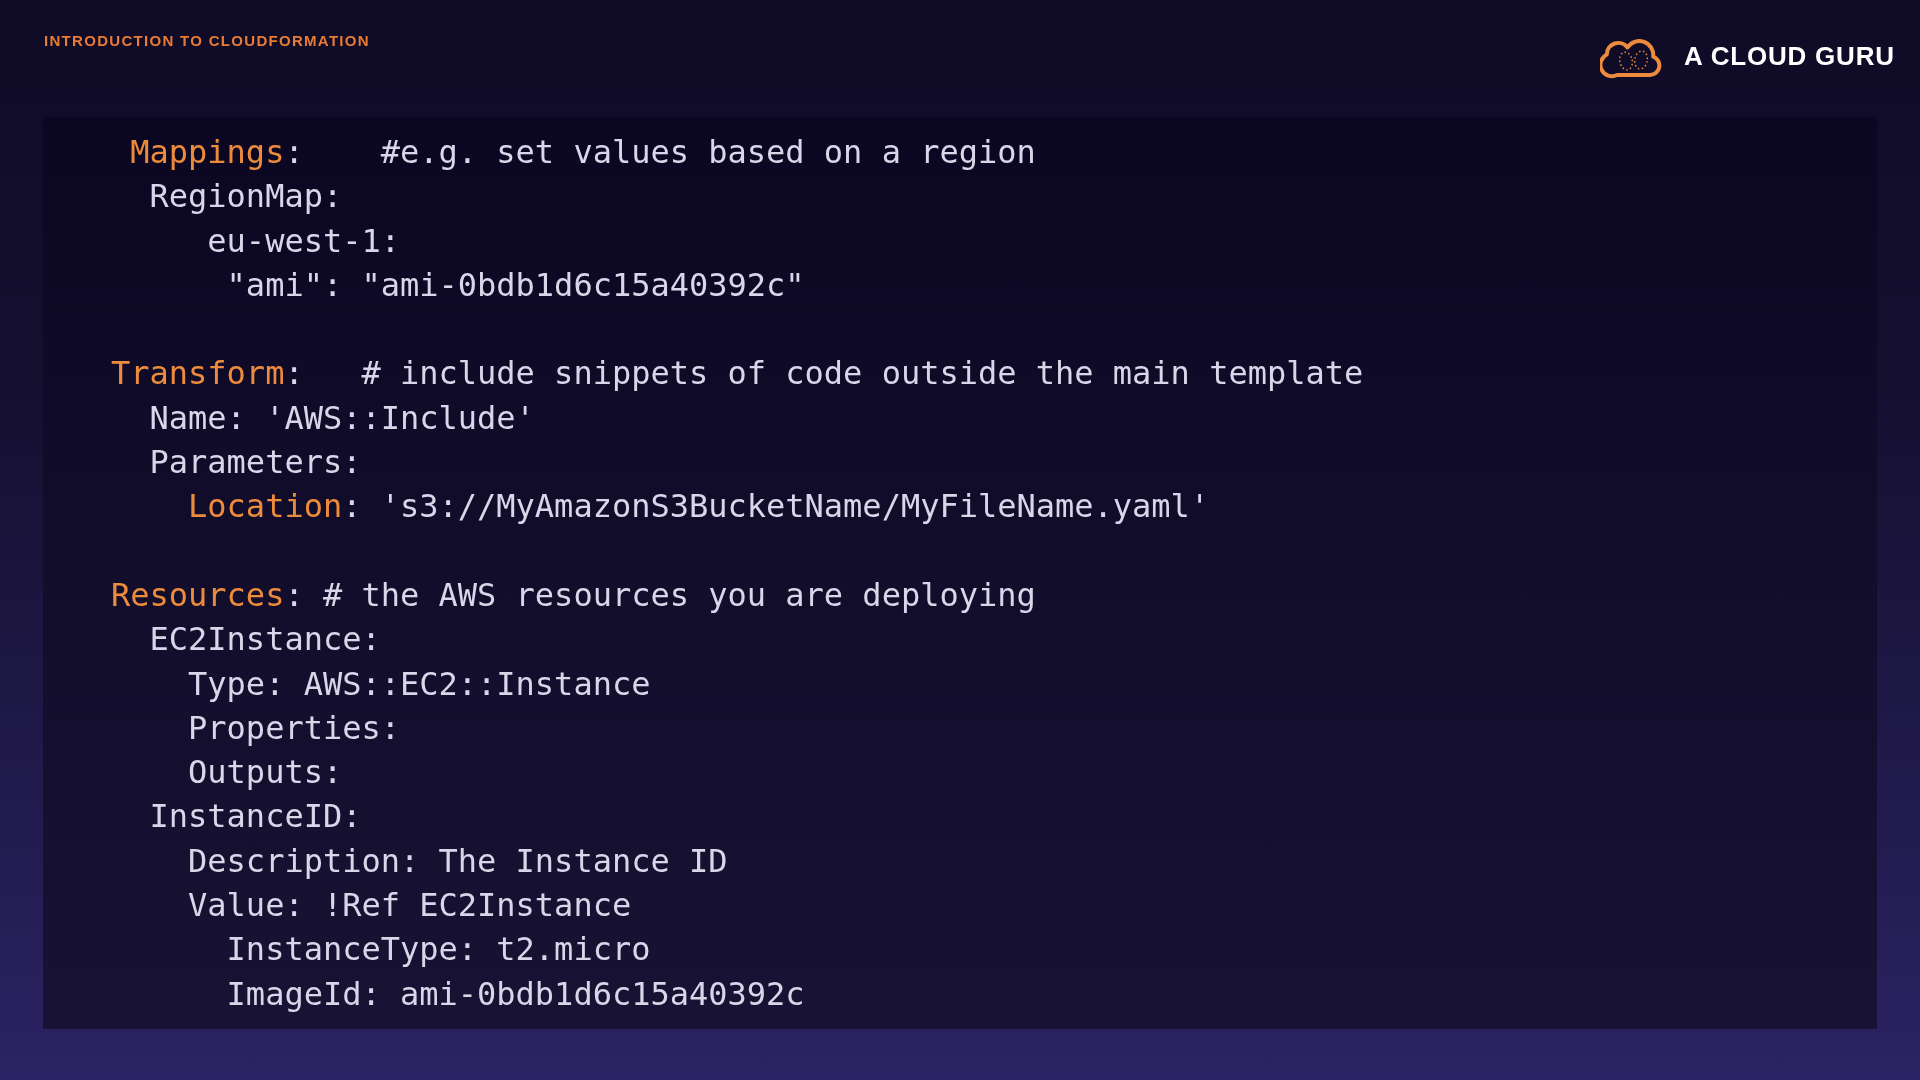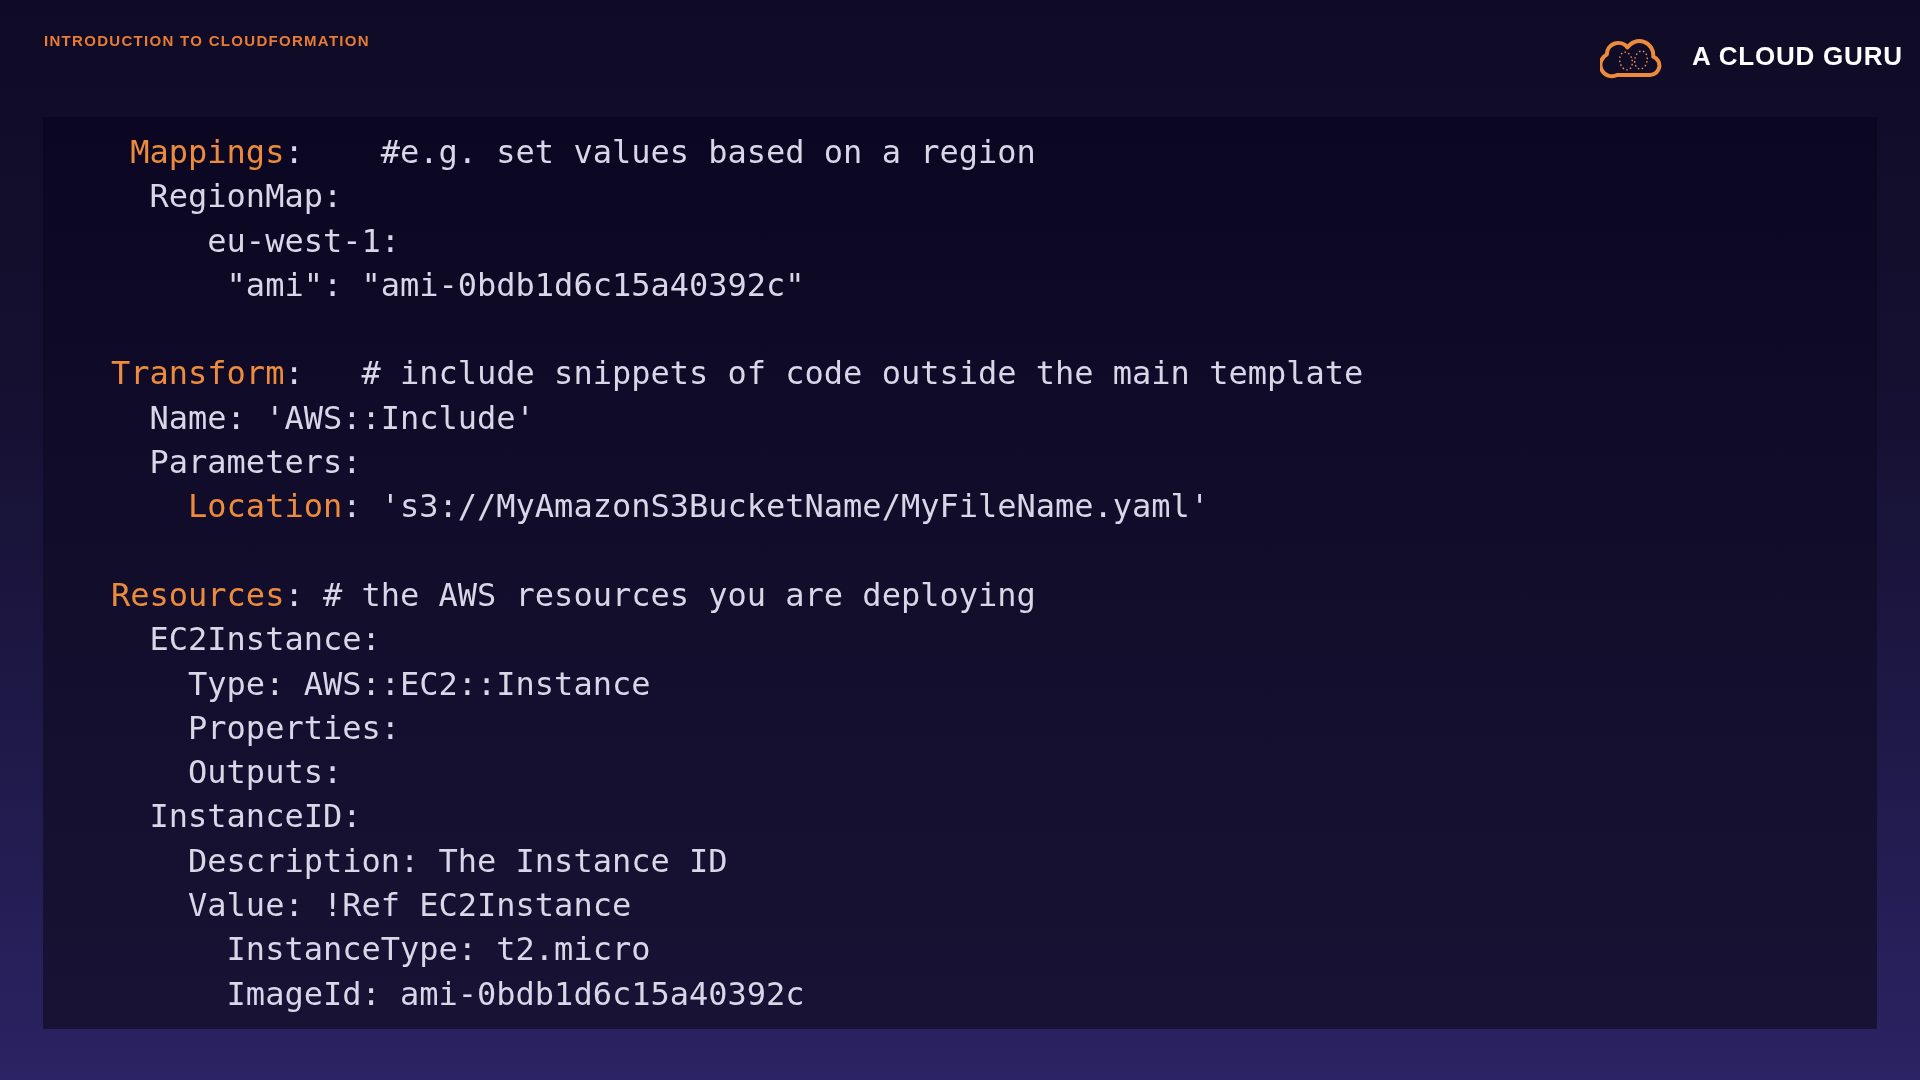--- a/index.html
+++ b/index.html
@@ -46,21 +46,21 @@
     transform-origin: left center;
   }
 
   
   .brand {
     position: absolute;
     left: 1600px;
     top: 30px;
     display: flex;
     align-items: center;
-    gap: 24px;
+    gap: 16px;
   }
   .brand svg { display: block; }
   .brand-name {
     font-size: 26px;
     font-weight: bold;
     letter-spacing: 0.8px;
     color: var(--title-white, #FFFFFF);
     white-space: nowrap;
   }
 

